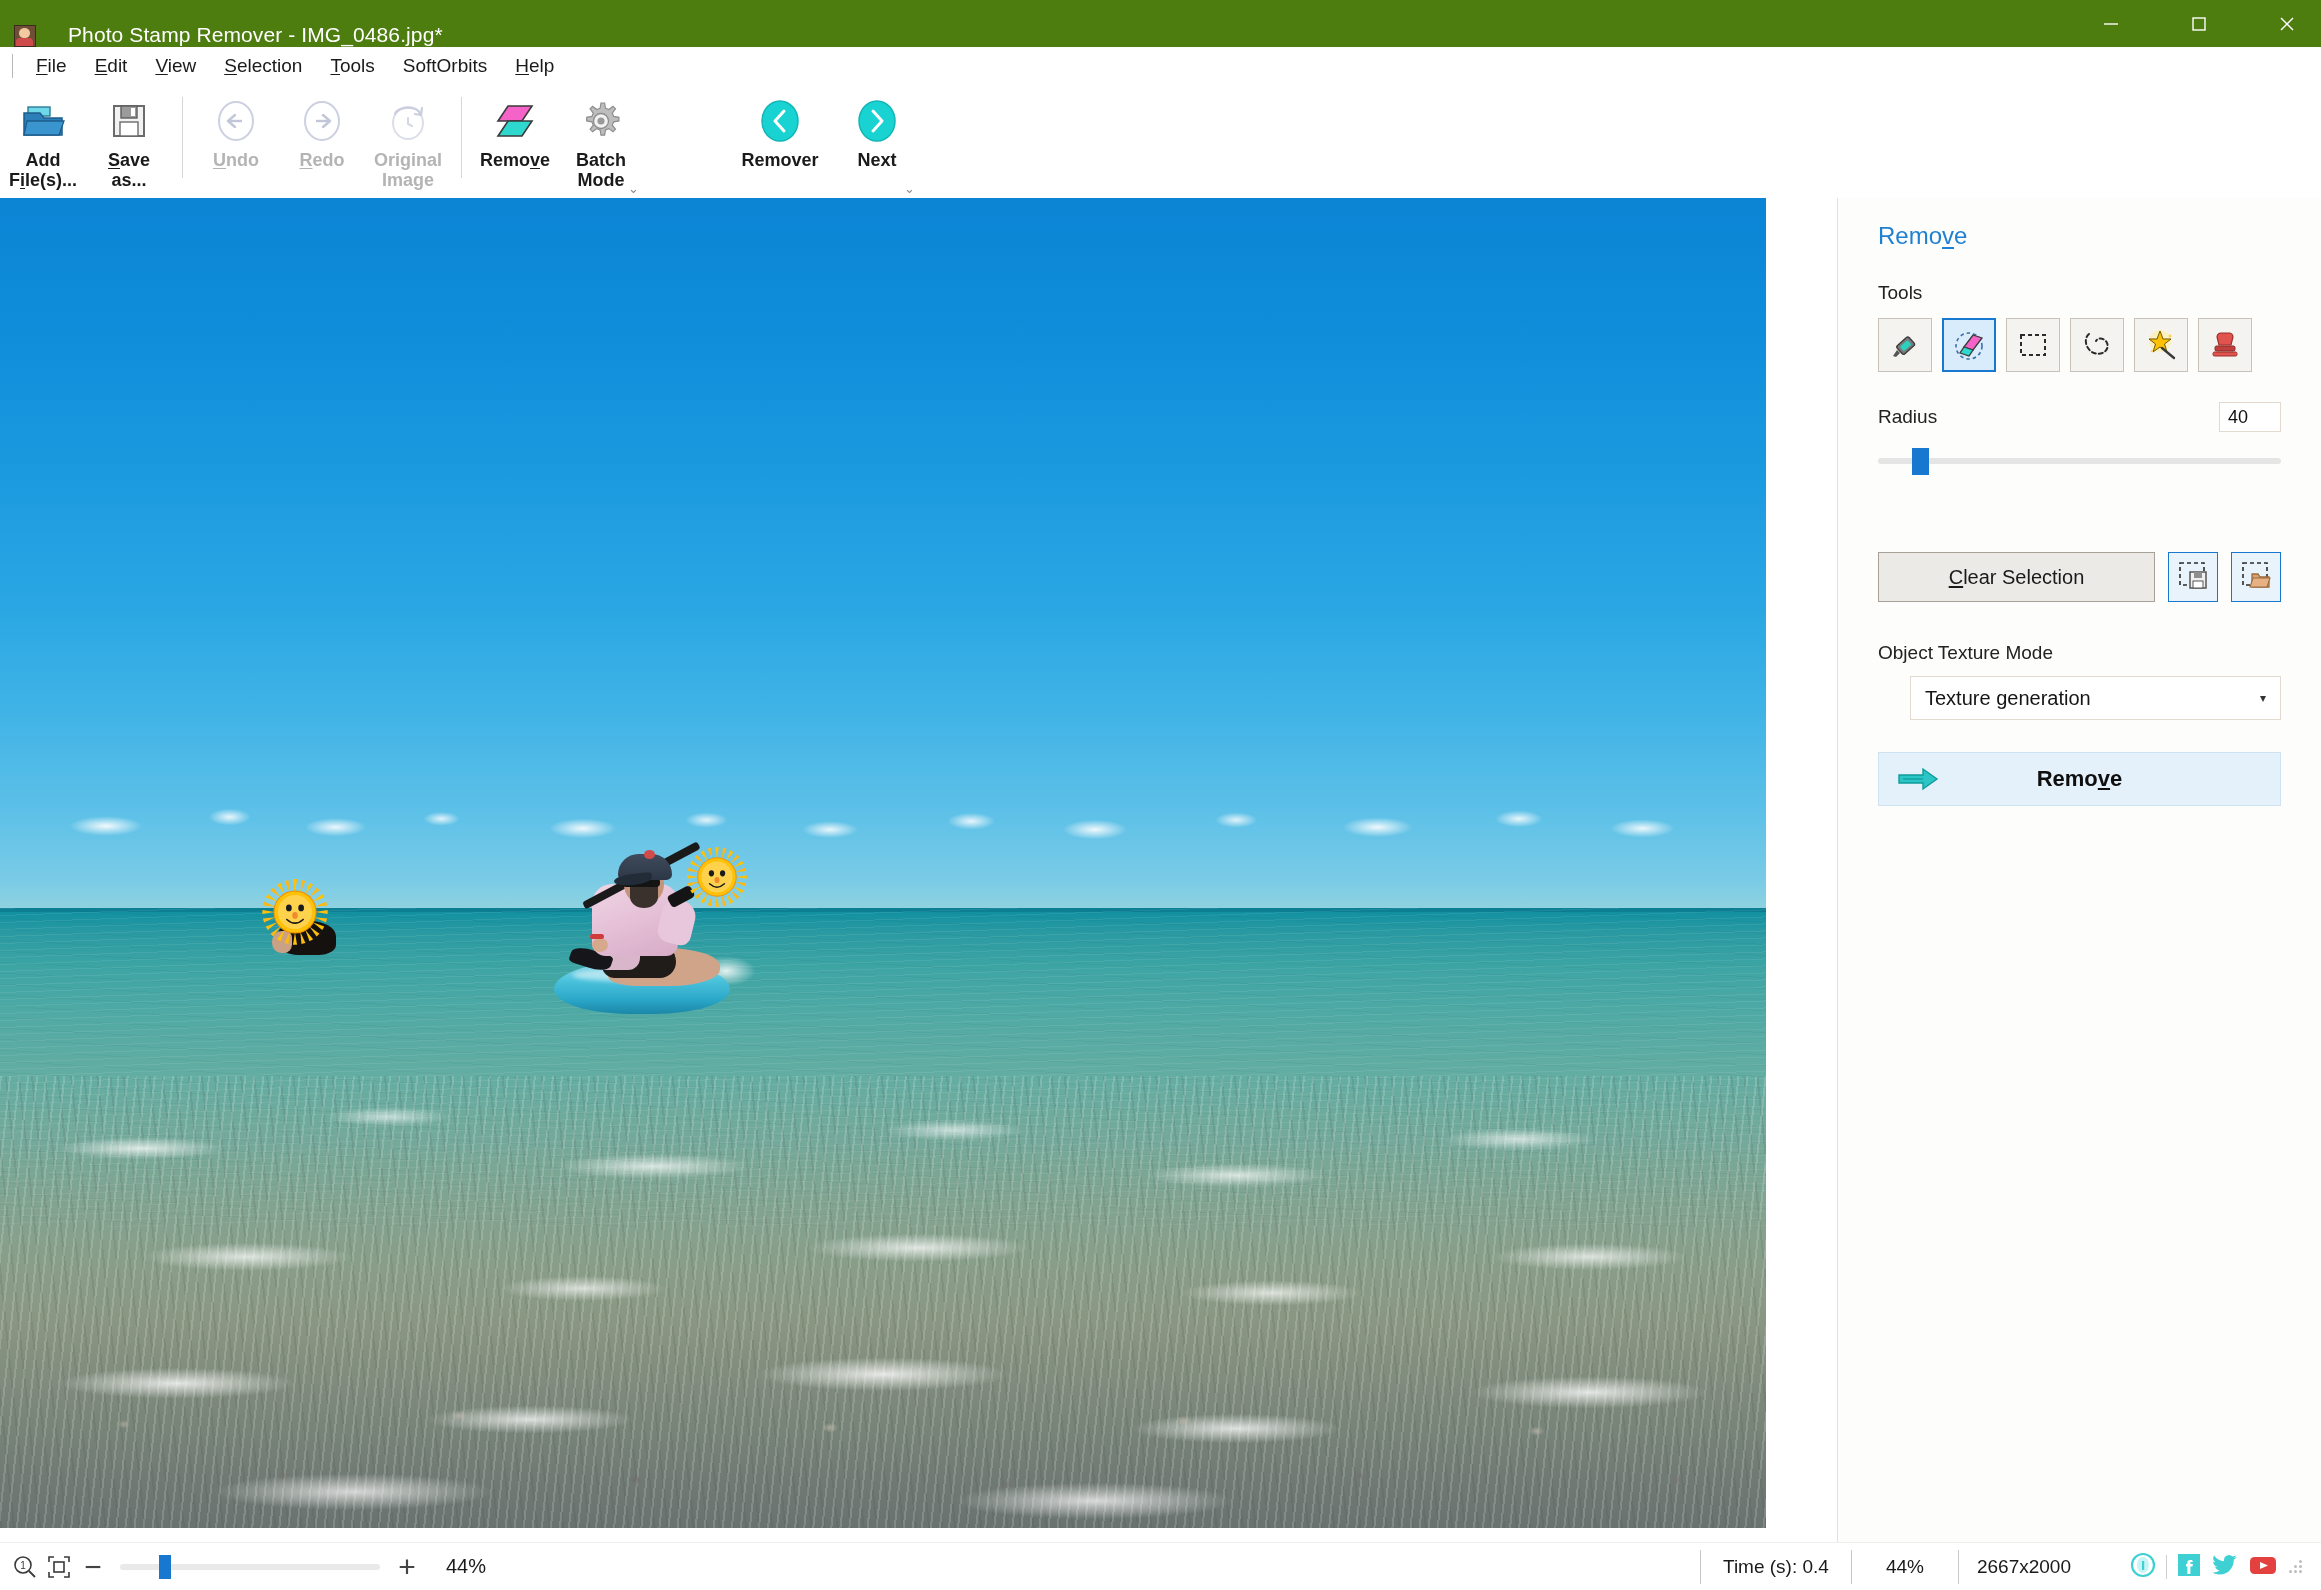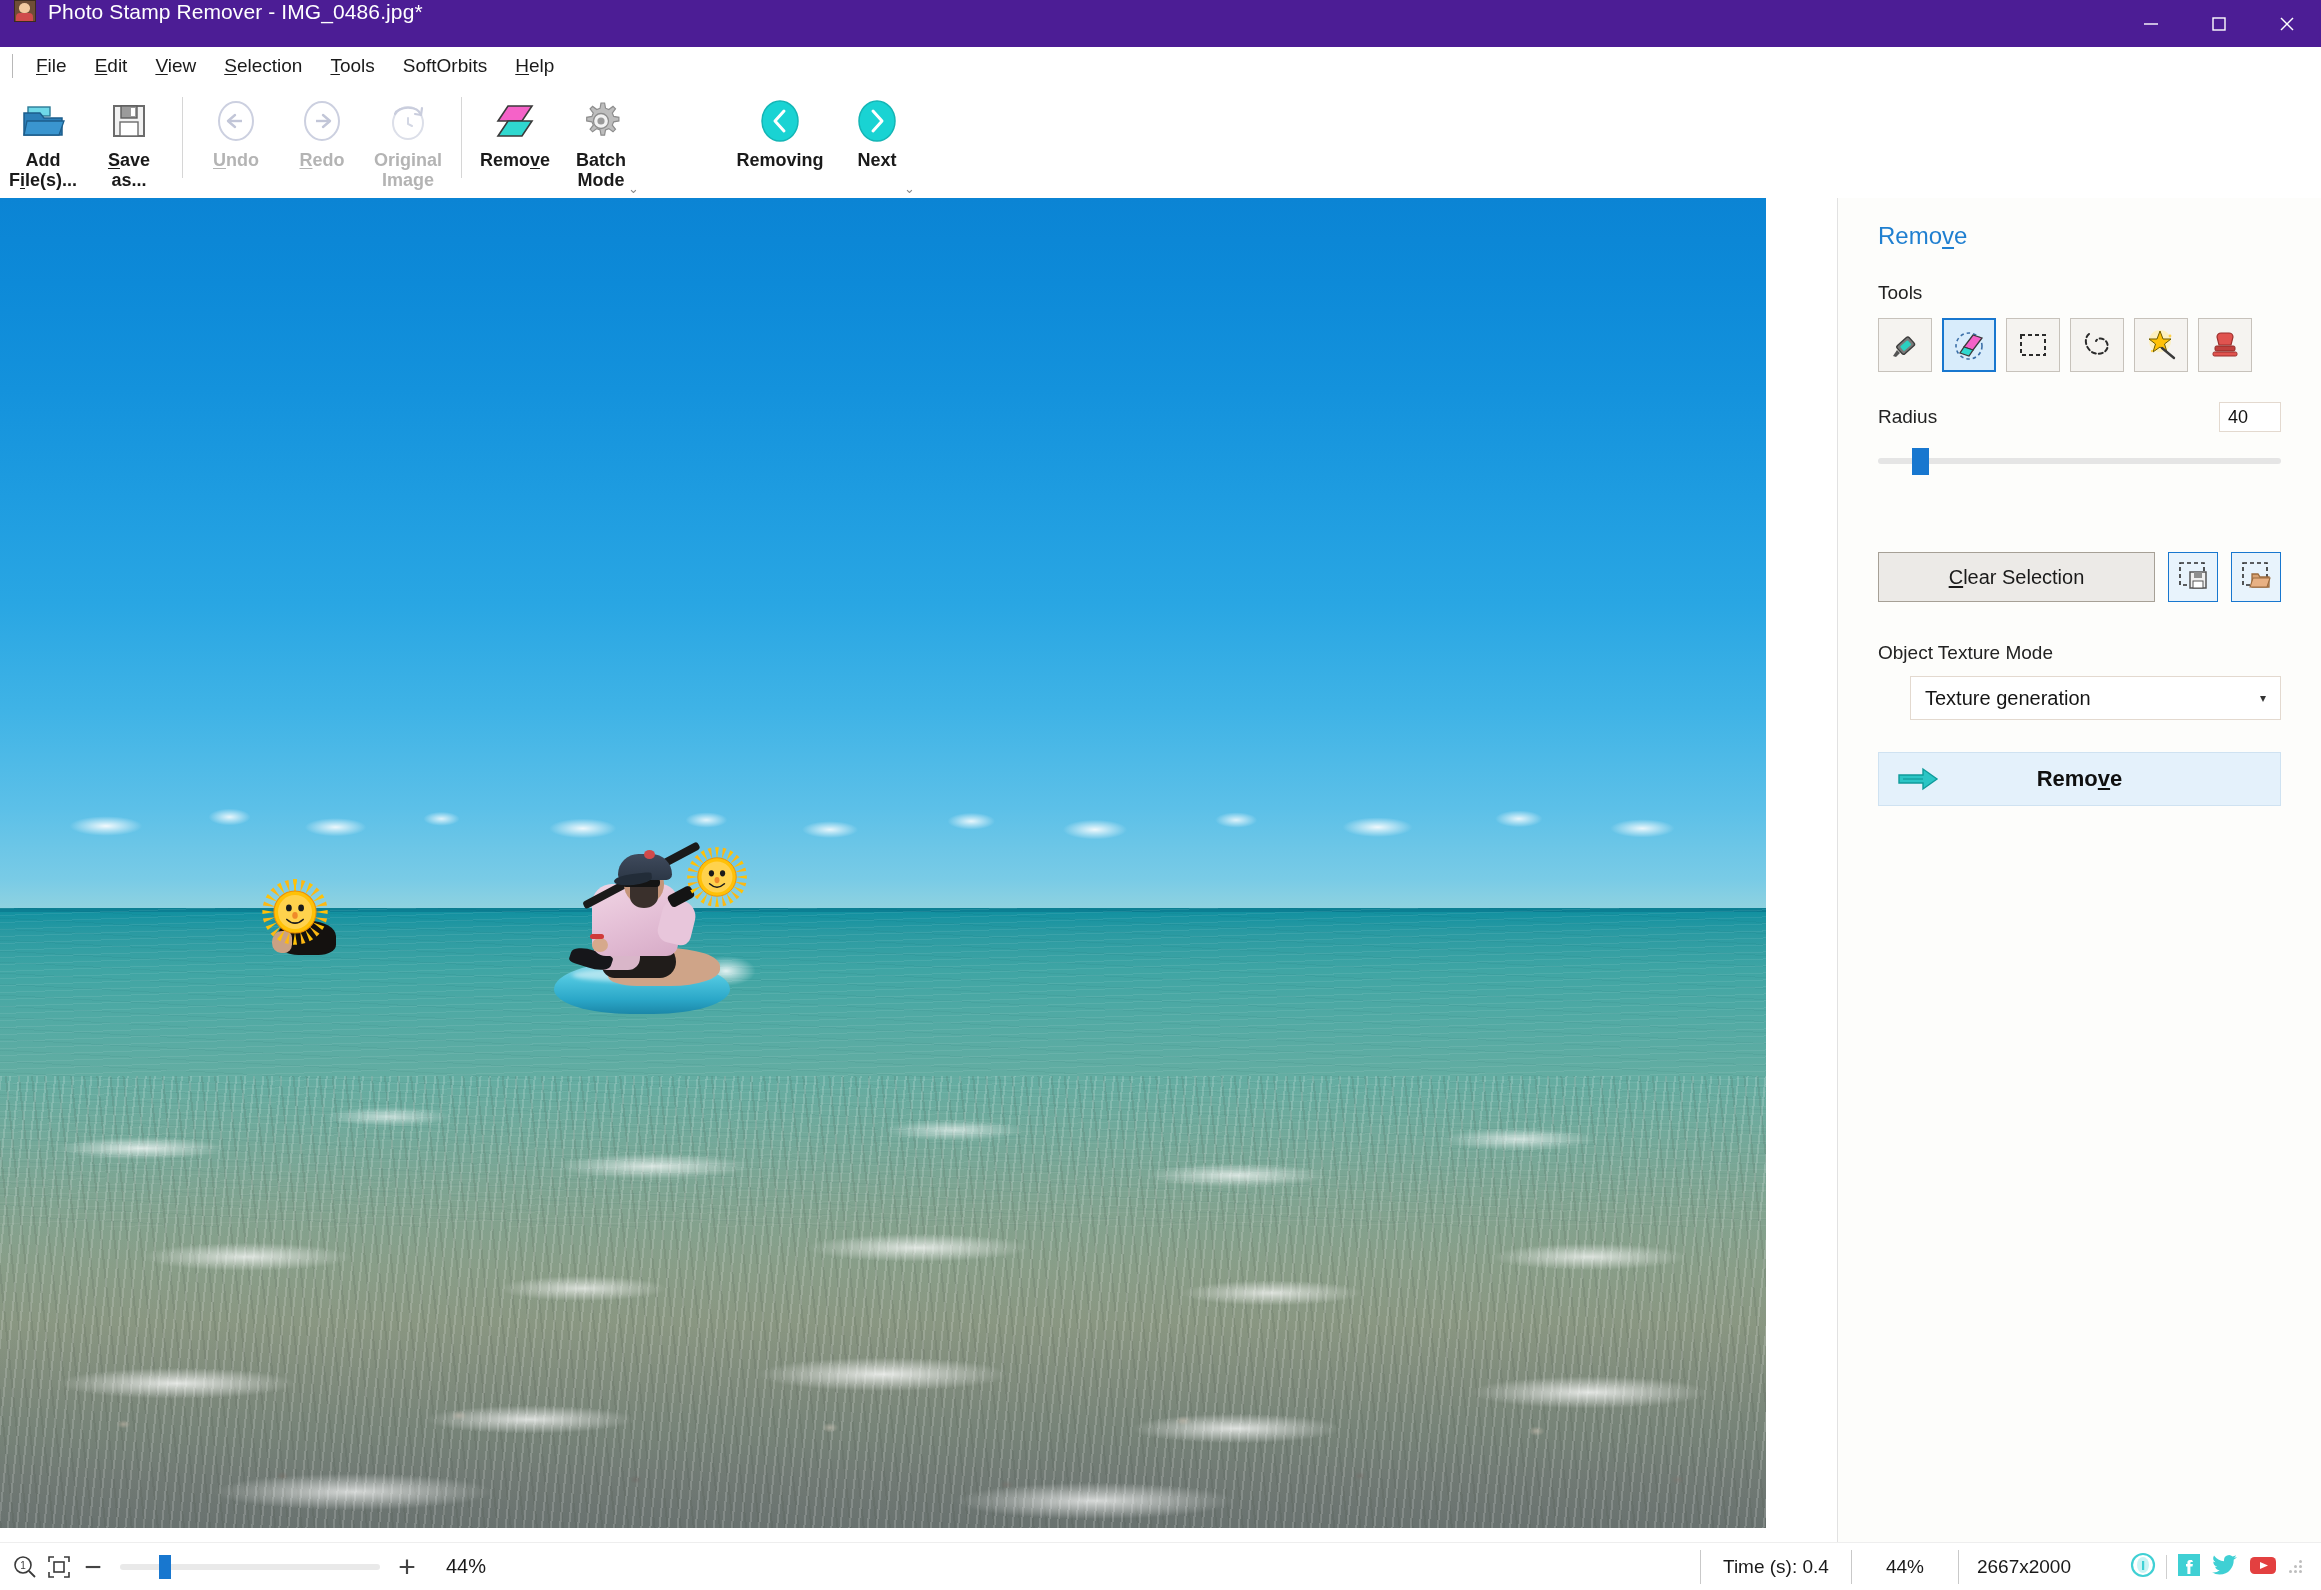--- a/index.html
+++ b/index.html
@@ -5,22 +5,22 @@
   * { box-sizing: border-box; margin: 0; padding: 0; }
   html, body {
     width: 2321px; height: 1590px;
     font-family: "Liberation Sans", sans-serif;
     overflow: hidden; background: #ffffff;
   }
   .app { position: relative; width: 2321px; height: 1590px; display: flex; flex-direction: column; }
 
   
   .titlebar {
-    height: 47px; background: #4c1d95; color: #ffffff;
-    display: flex; align-items: flex-start; flex: none;
+    height: 47px; background: #4d7c0f; color: #ffffff;
+    display: flex; align-items: flex-end; flex: none; gap: 20px;
   }
   .titlebar-icon { width: 22px; height: 22px; margin-left: 14px; margin-right: 12px; position: relative; flex: none; }
   .titlebar-icon .ti-bg { position: absolute; inset: 0; background: #6f4e37; border: 1px solid #3d2b1f; }
   .titlebar-icon .ti-face { position: absolute; left: 5px; top: 3px; width: 11px; height: 10px; background: #f2c9a0; border-radius: 50% 50% 45% 45%; }
   .titlebar-icon .ti-body { position: absolute; left: 2px; bottom: 1px; width: 17px; height: 8px; background: #cf4b4b; border-radius: 4px 4px 0 0; }
   .titlebar-title { font-size: 21px; letter-spacing: .1px; }
   .titlebar-spacer { flex: 1 1 auto; }
   .winbtn {
     width: 68px; height: 47px; display: flex; align-items: center; justify-content: center;
     color: #ffffff;
@@ -485,21 +485,21 @@
     <div style="width:82px"></div>
 
     <div class="rgroup">
       <div class="rbtn wide">
         <div class="ricon">
           <svg width="46" height="46" viewBox="0 0 46 46">
             <ellipse cx="23" cy="23" rx="18" ry="20" fill="#19d3d3" stroke="#14b5b5" stroke-width="1.5"></ellipse>
             <path d="M27 13 L18 23 L27 33" fill="none" stroke="#ffffff" stroke-width="3" stroke-linecap="round" stroke-linejoin="round"></path>
           </svg>
         </div>
-        <div class="rlabel">Removing</div>
+        <div class="rlabel">Remover</div>
       </div>
       <div class="rbtn">
         <div class="ricon">
           <svg width="46" height="46" viewBox="0 0 46 46">
             <ellipse cx="23" cy="23" rx="18" ry="20" fill="#19d3d3" stroke="#14b5b5" stroke-width="1.5"></ellipse>
             <path d="M19 13 L28 23 L19 33" fill="none" stroke="#ffffff" stroke-width="3" stroke-linecap="round" stroke-linejoin="round"></path>
           </svg>
         </div>
         <div class="rlabel">Next</div>
       </div>

